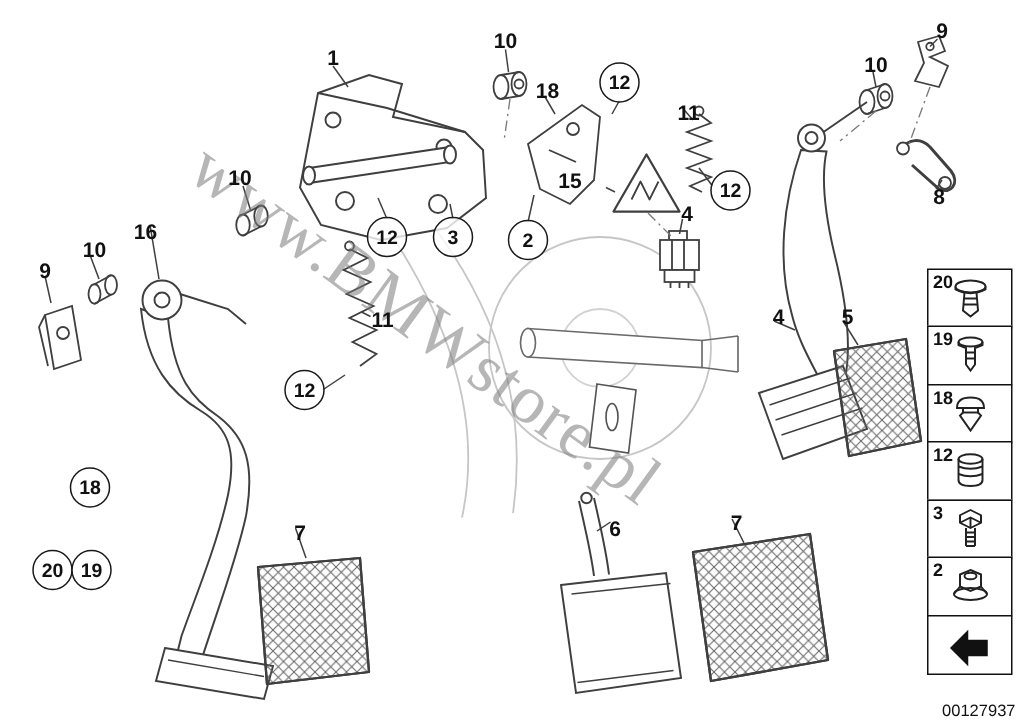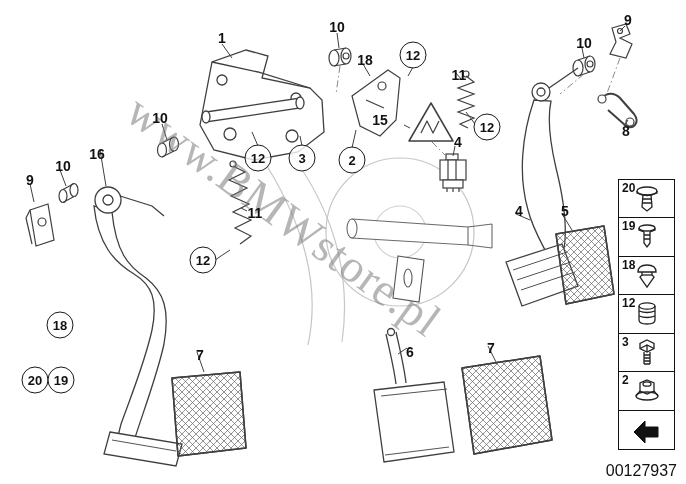--- a/index.html
+++ b/index.html
@@ -11,21 +11,21 @@
              color:rgba(122,122,122,0.55);white-space:nowrap;z-index:4;pointer-events:none;}
   .co{position:absolute;transform:translate(-50%,-50%);font-size:14px;font-weight:bold;
       z-index:5;line-height:1;cursor:pointer;}
   .co.circle{width:25px;height:25px;border:1.6px solid #1a1a1a;border-radius:50%;
              display:flex;align-items:center;justify-content:center;font-size:13px;
              background:rgba(255,255,255,0.8);}
   .legend{position:absolute;right:11px;top:180px;width:57px;z-index:6;}
   .cell{position:relative;border:1.5px solid #111;background:#fff;height:38px;margin-top:-1.5px;
         display:flex;align-items:center;justify-content:center;cursor:pointer;}
   .cell .num{position:absolute;left:3px;top:1px;font-size:12px;font-weight:bold;z-index:2;}
-  .partnum{position:absolute;right:9px;bottom:4px;font-size:16px;z-index:6;}
+  .partnum{position:absolute;right:9px;bottom:4px;font-size:11px;z-index:6;}
 </style>
 </head>
 <body>
 
 <div class="stage">
 
   <svg class="drawing" width="686" height="484" viewBox="0 0 686 484">
     <defs>
       <pattern id="hx" width="7" height="7" patternUnits="userSpaceOnUse">
         <path d="M0,0 L7,7 M7,0 L0,7" stroke="#666" stroke-width="0.7" fill="none"></path>

